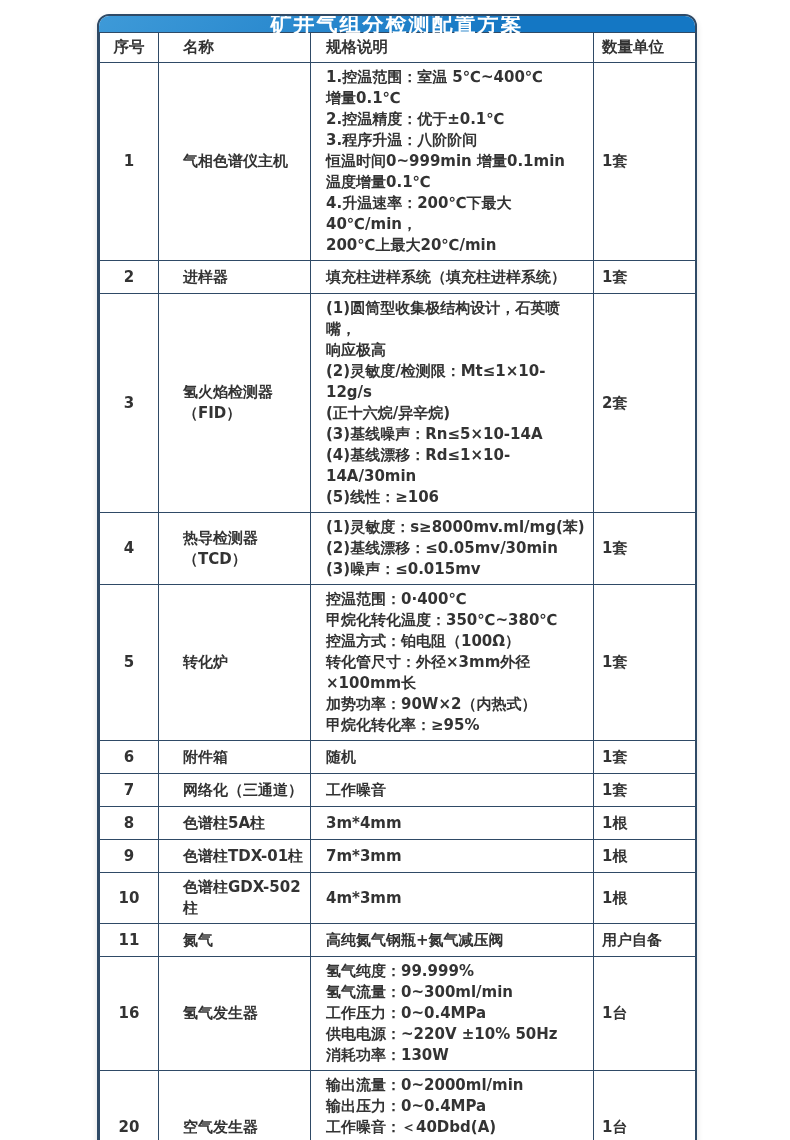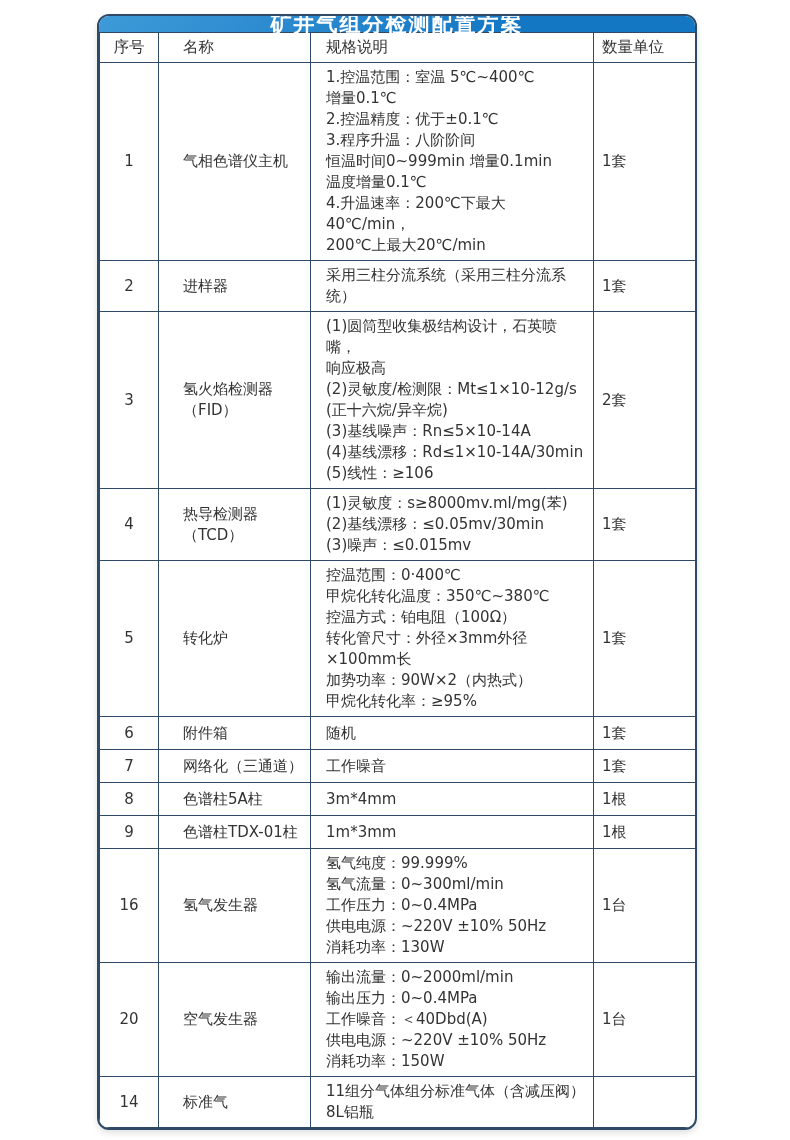--- a/index.html
+++ b/index.html
@@ -49,21 +49,21 @@
   }
   col.col-no   { width: 59px; }
   col.col-name { width: 152px; }
   col.col-spec { width: 283px; }
   col.col-qty  { width: 102px; }
   .spec-table td, .spec-table th {
     border: 1px solid var(--border-color, #2f4a66);
     vertical-align: middle;
     padding: 4px 6px;
     box-sizing: border-box;
-    font-weight: normal;
+    font-weight: bold;
     text-align: left;
     overflow: hidden;
   }
   .spec-table .c-no   { text-align: center; padding: 4px 2px; }
   .spec-table .c-name { padding-left: 24px; }
   .spec-table .c-spec { padding-left: 15px; white-space: pre-line; }
   .spec-table .c-qty  { padding-left: 8px; }
   .spec-table thead th { height: 28px; font-size: 15.5px; }
   tr.h33  { height: 33px; }
   tr.h50  { height: 50px; }
@@ -107,21 +107,21 @@
 3.程序升温：八阶阶间
 恒温时间0~999min 增量0.1min
 温度增量0.1℃
 4.升温速率：200℃下最大40℃/min，
 200℃上最大20℃/min</td>
           <td class="c-qty">1套</td>
         </tr>
         <tr class="h33">
           <td class="c-no">2</td>
           <td class="c-name">进样器</td>
-          <td class="c-spec">采用三柱分流系统（采用三柱分流系统）</td>
+          <td class="c-spec">填充柱进样系统（填充柱进样系统）</td>
           <td class="c-qty">1套</td>
         </tr>
         <tr class="h152">
           <td class="c-no">3</td>
           <td class="c-name">氢火焰检测器（FID）</td>
           <td class="c-spec">(1)圆筒型收集极结构设计，石英喷嘴，
 响应极高
 (2)灵敏度/检测限：Mt≤1×10-12g/s
 (正十六烷/异辛烷)
 (3)基线噪声：Rn≤5×10-14A
@@ -162,22 +162,34 @@
         </tr>
         <tr class="h33">
           <td class="c-no">8</td>
           <td class="c-name">色谱柱5A柱</td>
           <td class="c-spec">3m*4mm</td>
           <td class="c-qty">1根</td>
         </tr>
         <tr class="h33">
           <td class="c-no">9</td>
           <td class="c-name">色谱柱TDX-01柱</td>
-          <td class="c-spec">1m*3mm</td>
+          <td class="c-spec">7m*3mm</td>
           <td class="c-qty">1根</td>
+        </tr>
+        <tr class="h33">
+          <td class="c-no">10</td>
+          <td class="c-name">色谱柱GDX-502柱</td>
+          <td class="c-spec">4m*3mm</td>
+          <td class="c-qty">1根</td>
+        </tr>
+        <tr class="h33">
+          <td class="c-no">11</td>
+          <td class="c-name">氮气</td>
+          <td class="c-spec">高纯氮气钢瓶+氮气减压阀</td>
+          <td class="c-qty">用户自备</td>
         </tr>
         <tr class="h102">
           <td class="c-no">16</td>
           <td class="c-name">氢气发生器</td>
           <td class="c-spec">氢气纯度：99.999%
 氢气流量：0~300ml/min
 工作压力：0~0.4MPa
 供电电源：~220V ±10% 50Hz
 消耗功率：130W</td>
           <td class="c-qty">1台</td>

